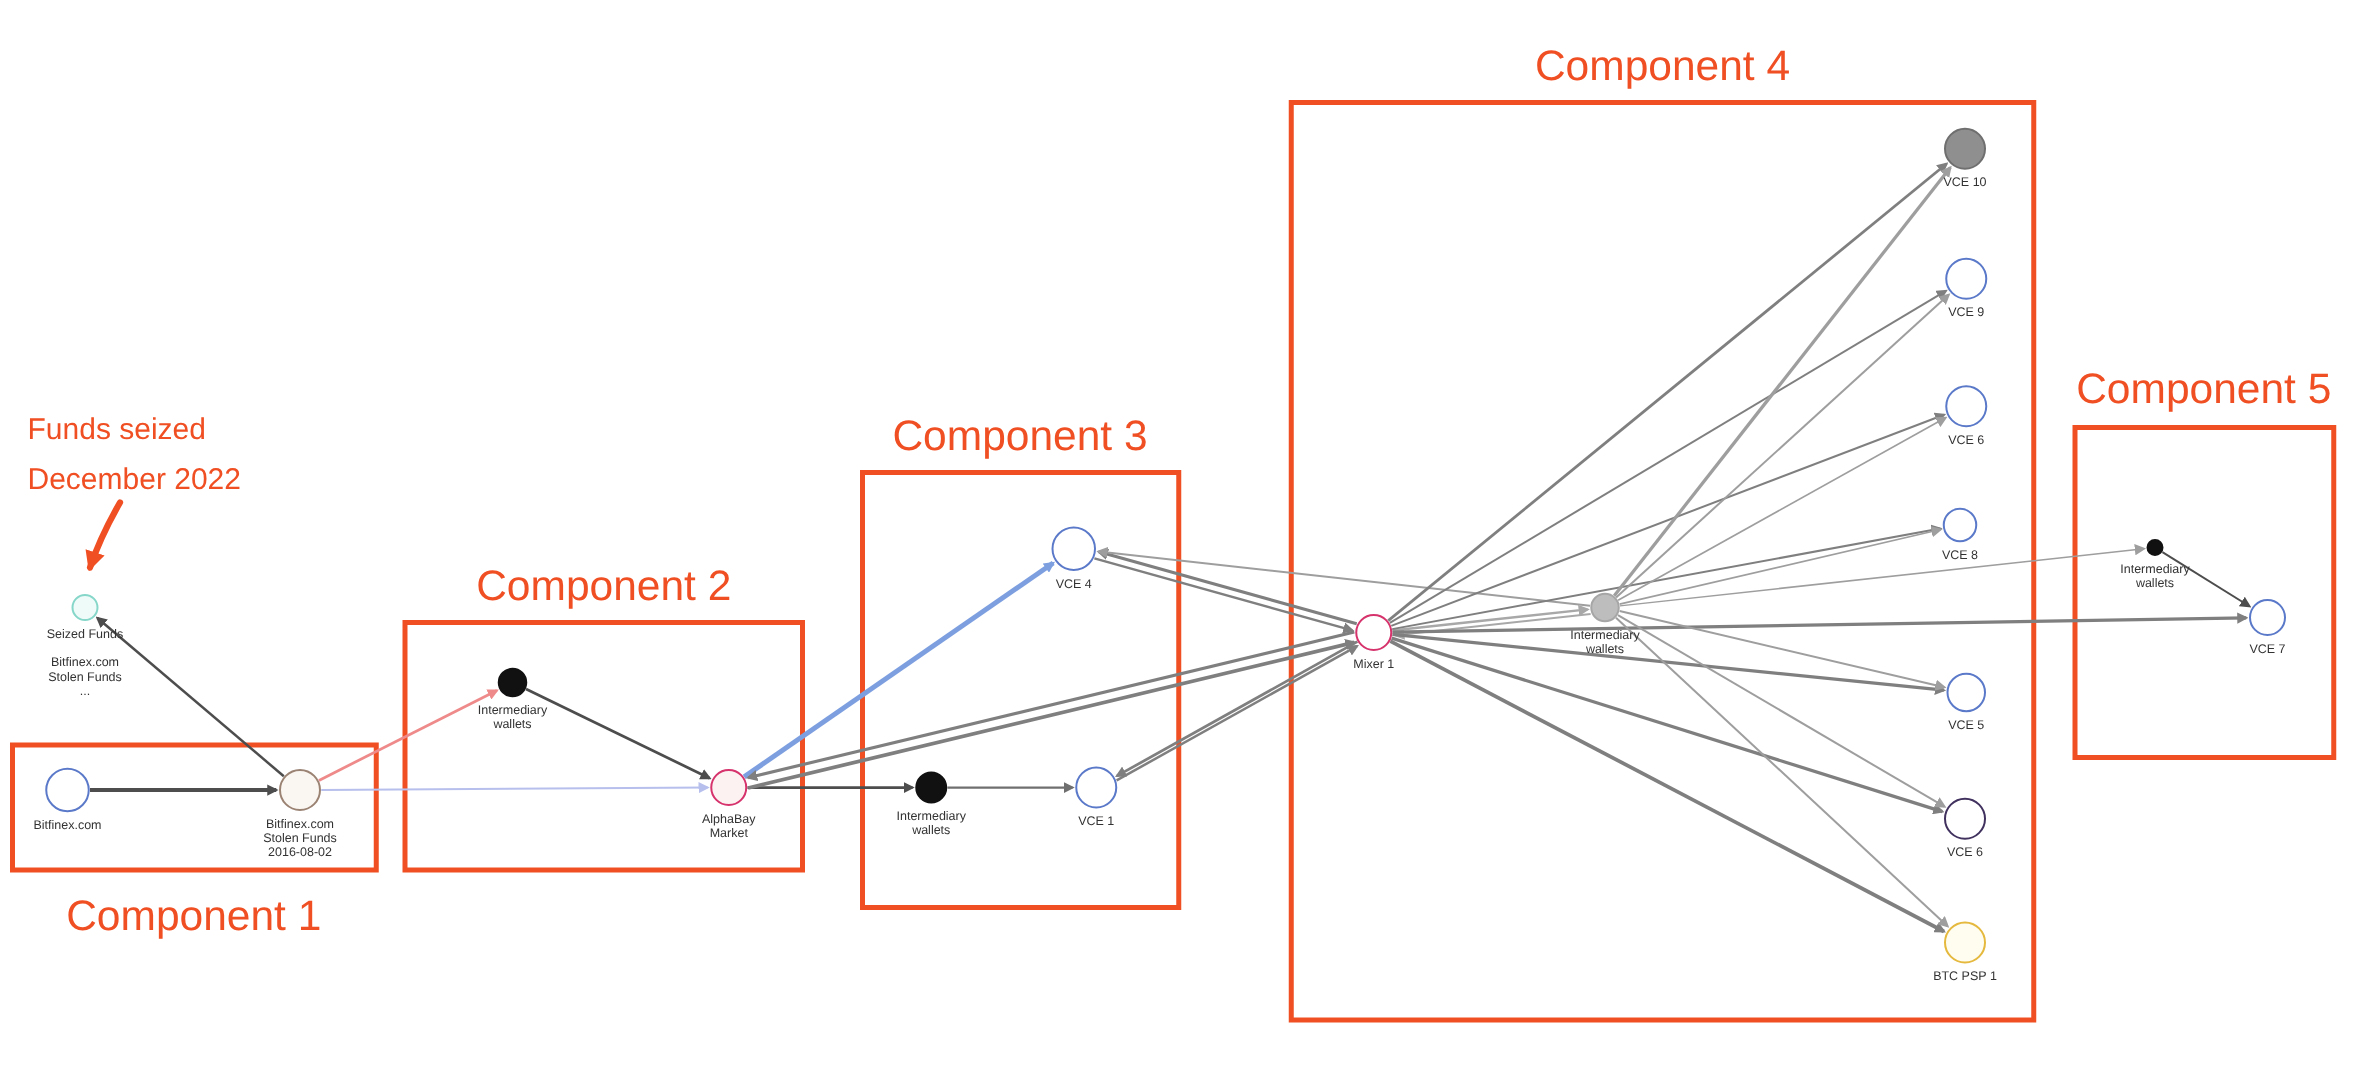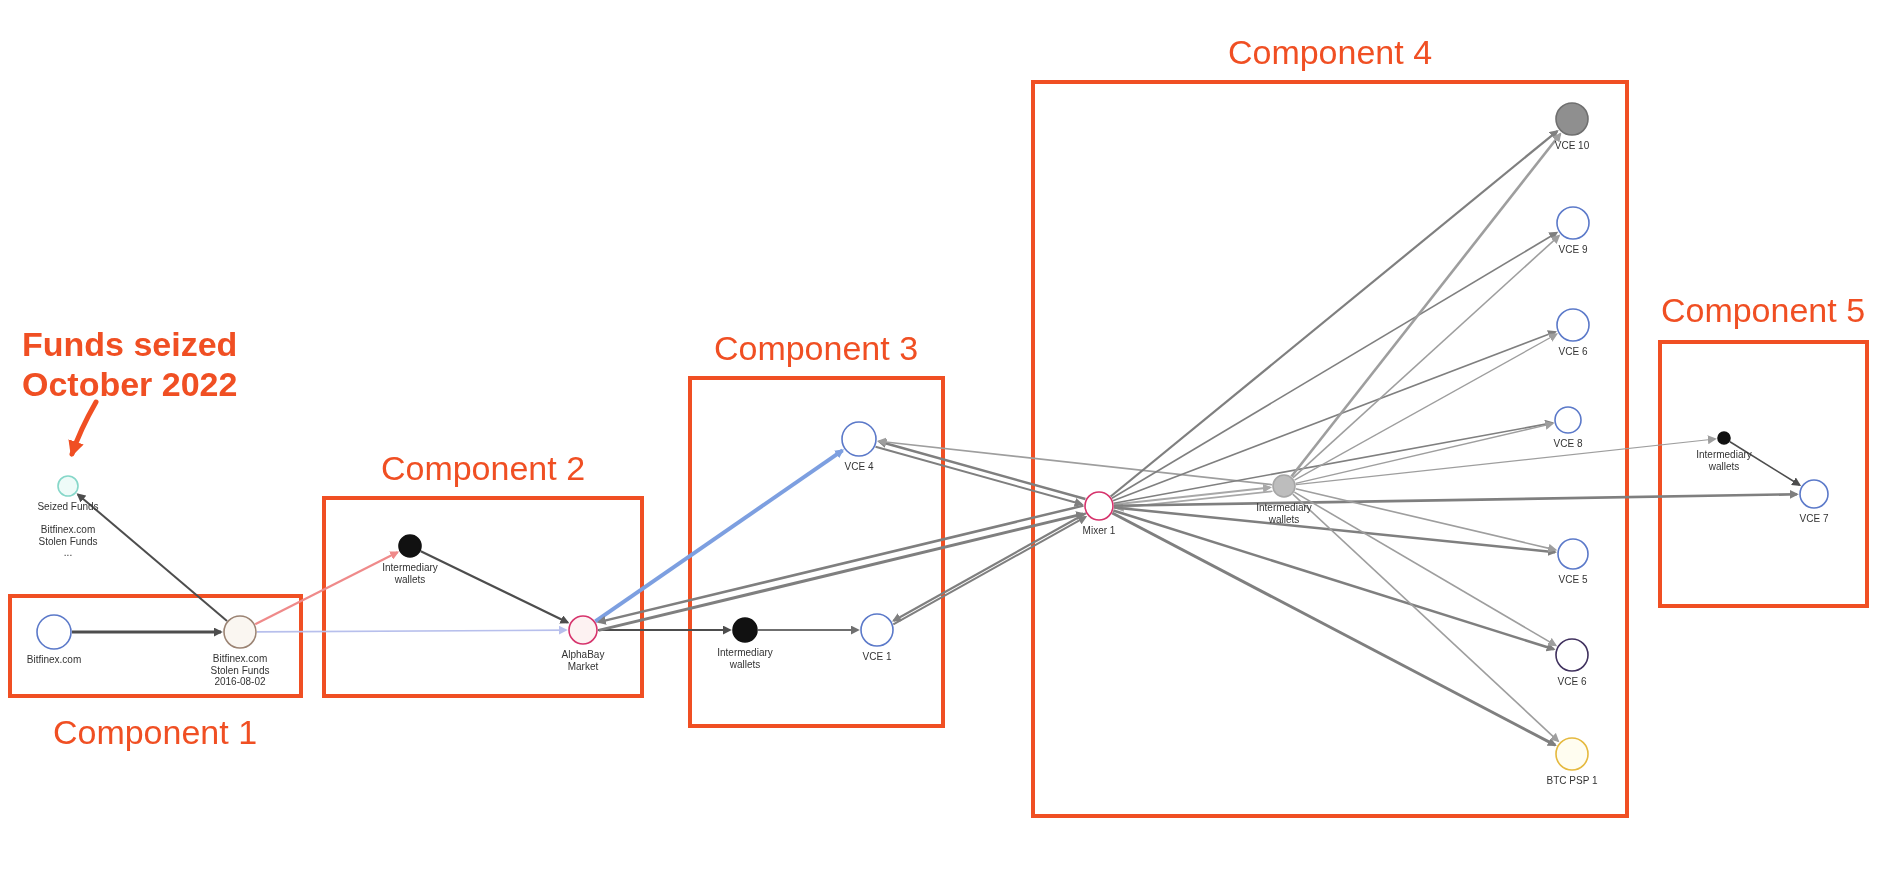--- a/index.html
+++ b/index.html
@@ -9,23 +9,23 @@
     height: 871px;
     overflow: hidden;
     font-family: "Liberation Sans", sans-serif;
     background: #ffffff;
   }
   #graph { position: absolute; left: 0; top: 0; }
   #annotation {
     position: absolute;
     left: 22px;
     top: 324px;
-    font-size: 34px;
+    font-size: 24px;
     line-height: 40px;
-    font-weight: 700;
+    font-weight: 400;
     pointer-events: none;
   }
   svg text { font-family: "Liberation Sans", sans-serif; }
 </style>
 </head>
 <body>
 
 <div id="canvas" style="background: rgb(255, 255, 255);">
   <svg id="graph" width="1884" height="871" viewBox="0 0 1884 871">
       <defs>
@@ -136,15 +136,15 @@
       <circle cx="1572" cy="754" r="16" fill="#fffdf0" stroke="#e5b93e" stroke-width="1.6"></circle>
       <text x="1572" y="784" font-size="10" fill="#333333" text-anchor="middle"><tspan x="1572" dy="0">BTC PSP 1</tspan></text>
       <circle cx="1724" cy="438" r="6" fill="#111111" stroke="#111111" stroke-width="1.6"></circle>
       <text x="1724" y="458" font-size="10" fill="#333333" text-anchor="middle"><tspan x="1724" dy="0">Intermediary</tspan><tspan x="1724" dy="11.5">wallets</tspan></text>
       <circle cx="1814" cy="494" r="14" fill="#ffffff" stroke="#5b79c9" stroke-width="1.6"></circle>
       <text x="1814" y="522" font-size="10" fill="#333333" text-anchor="middle"><tspan x="1814" dy="0">VCE 7</tspan></text>
       <path d="M 96 402 Q 80 430 72 454" fill="none" stroke="#f04f23" stroke-width="5" stroke-linecap="round" marker-end="url(#arw8)"></path>
     </svg>
   <div id="annotation" style="color: rgb(240, 79, 35);">
     <div>Funds seized</div>
-    <div>October 2022</div>
+    <div>December 2022</div>
   </div>
 </div>
 
 </body></html>

